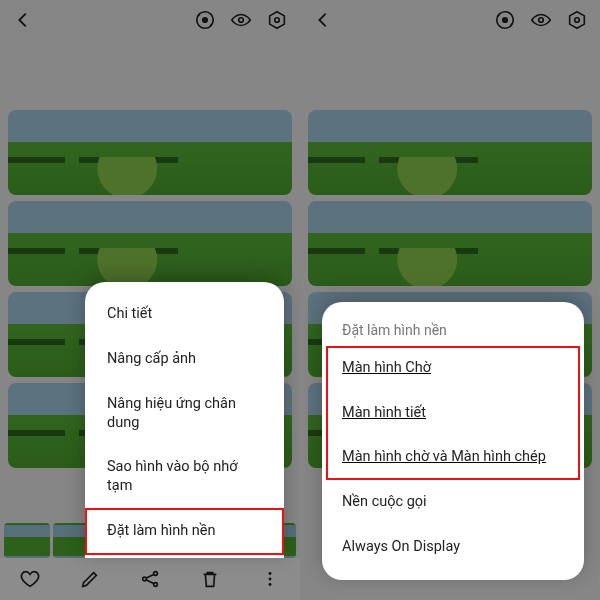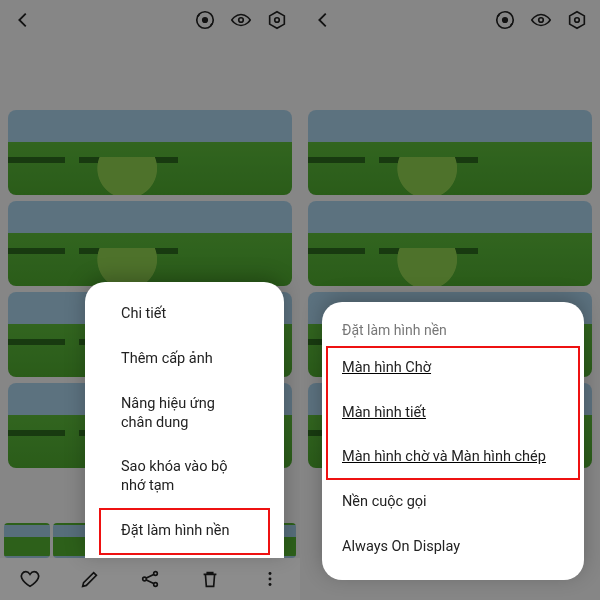--- a/index.html
+++ b/index.html
@@ -115,21 +115,21 @@
     z-index:1;
   }
   .popup {
     position:absolute;
     left:85px;
     right:16px;
     bottom:42px;
     background:#fff;
     border-radius:20px 20px 0 0;
     z-index:10;
-    padding:10px 16px 4px;
+    padding:10px 2px 4px;
     box-shadow:0 -4px 20px rgba(0,0,0,0.25);
     overflow:hidden;
   }
   .popup.right {
     left:22px;
     right:16px;
     bottom:20px;
     border-radius:20px;
     padding:14px 0 10px;
   }
@@ -231,23 +231,23 @@
         <svg viewBox="0 0 24 24" fill="#222">
           <circle cx="12" cy="6" r="1.6"></circle>
           <circle cx="12" cy="12" r="1.6"></circle>
           <circle cx="12" cy="18" r="1.6"></circle>
         </svg>
       </span>
   </div>
   <div class="overlay-dim"></div>
   <div class="popup">
     <div class="popup-item">Chi tiết</div>
-    <div class="popup-item">Thêm cấp ảnh</div>
+    <div class="popup-item">Nâng cấp ảnh</div>
     <div class="popup-item">Nâng hiệu ứng chân dung</div>
-    <div class="popup-item">Sao khóa vào bộ nhớ tạm</div>
+    <div class="popup-item">Sao hình vào bộ nhớ tạm</div>
     <div class="popup-item hl">Đặt làm hình nền</div>
   </div>
 </div>
 
 <div class="phone">
   <div class="topbar">
     <div class="left">
       <span class="icon">
         <svg viewBox="0 0 24 24" fill="none" stroke="currentColor" stroke-width="2">
             <path d="M15 5l-7 7 7 7"></path>

